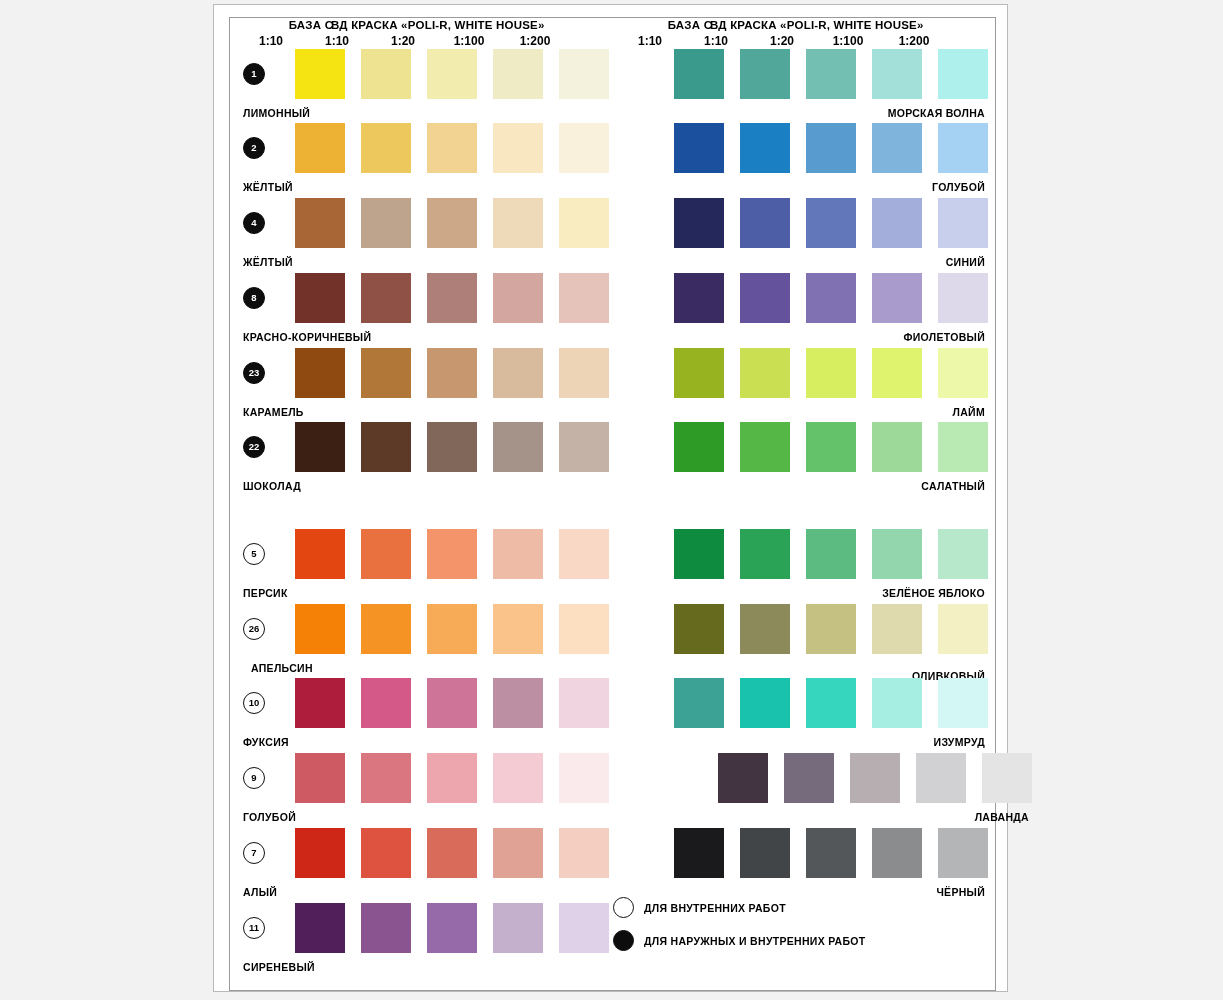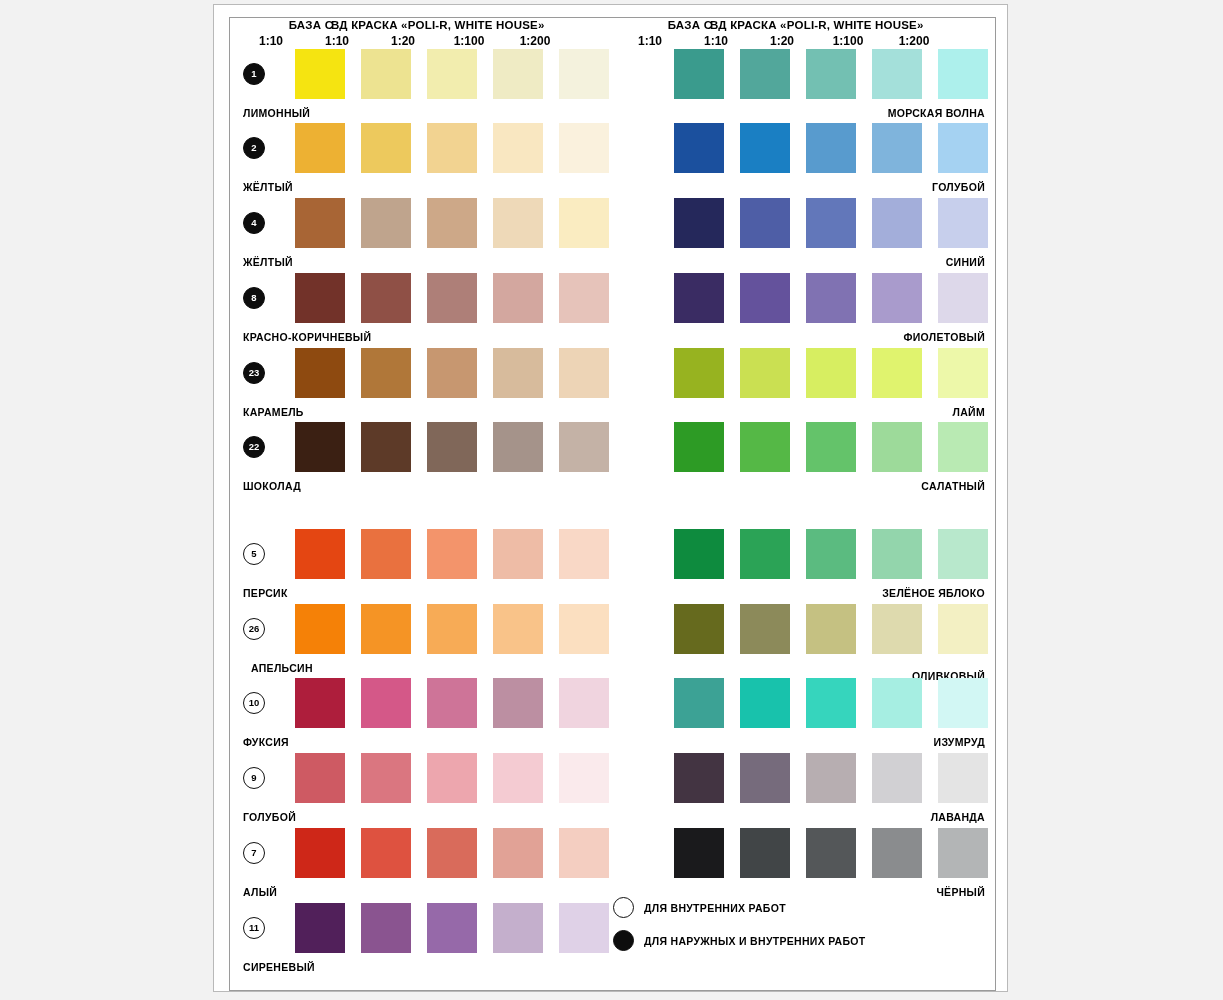--- a/index.html
+++ b/index.html
@@ -296,21 +296,21 @@
         </div>
         <div class="row" style="top: 673px;">
           <div class="badge dark">14</div>
           <div class="sw" style="left: 64px; background: rgb(60, 162, 149);"></div>
           <div class="sw" style="left: 130px; background: rgb(24, 194, 172);"></div>
           <div class="sw" style="left: 196px; background: rgb(54, 213, 189);"></div>
           <div class="sw" style="left: 262px; background: rgb(166, 238, 226);"></div>
           <div class="sw" style="left: 328px; background: rgb(210, 247, 244);"></div>
           <div class="name" style="top: 58px;">ИЗУМРУД</div>
         </div>
-        <div class="row" style="top: 748px;">
+        <div class="row" style="top: 748px; margin-left: 44px;">
           <div class="badge light">34</div>
           <div class="sw" style="left: 64px; background: rgb(67, 52, 66);"></div>
           <div class="sw" style="left: 130px; background: rgb(118, 107, 124);"></div>
           <div class="sw" style="left: 196px; background: rgb(183, 174, 177);"></div>
           <div class="sw" style="left: 262px; background: rgb(209, 208, 211);"></div>
           <div class="sw" style="left: 328px; background: rgb(228, 228, 228);"></div>
           <div class="name" style="top: 58px;">ЛАВАНДА</div>
         </div>
         <div class="row" style="top: 823px;">
           <div class="badge dark">21</div>

